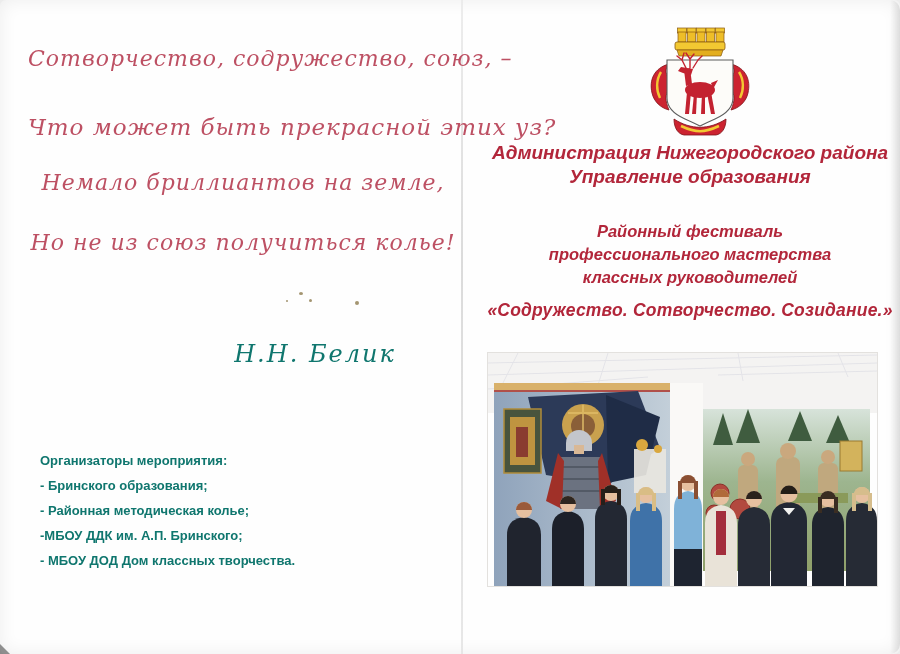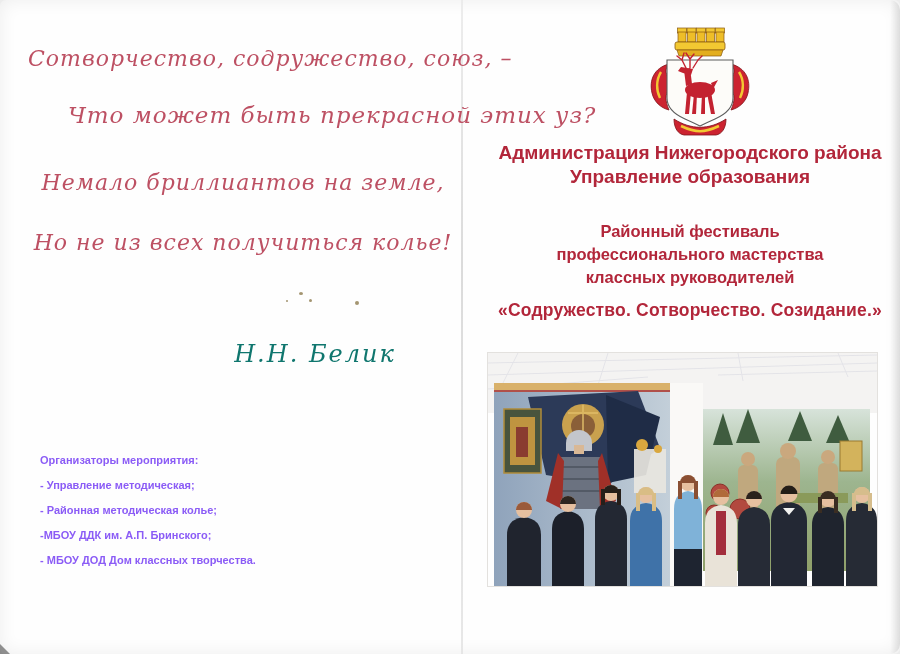--- a/index.html
+++ b/index.html
@@ -10,62 +10,62 @@
   .corner-wedge{position:absolute;left:0;bottom:0;width:0;height:0;
     border-left:10px solid #3a3a3a;border-top:10px solid transparent;opacity:.55;}
   .fold{position:absolute;left:461px;top:0;width:2px;height:654px;
     background:linear-gradient(to bottom,#e9e9e9,#d2d2d2 40%,#e2e2e2);opacity:.8;}
 
   
   .poem{position:absolute;left:28px;top:34px;width:430px;
     font-family:"DejaVu Serif",serif;font-style:italic;color:#bd5063;}
   .poem-line{position:absolute;left:0;width:430px;text-align:center;
     font-size:22px;letter-spacing:1px;white-space:nowrap;}
-  .pl1{top:12px;} .pl2{top:68px;font-size:23px;margin-left:40px;} .pl3{top:136px;} .pl4{top:196px;}
+  .pl1{top:12px;} .pl2{top:80px;font-size:23px;} .pl3{top:136px;} .pl4{top:196px;}
   .signature{position:absolute;left:200px;top:340px;width:230px;text-align:center;
     font-family:"DejaVu Serif",serif;font-style:italic;font-size:24px;color:#0f766e;letter-spacing:2px;}
   .speck{position:absolute;border-radius:50%;background:#8d7a4e;opacity:.8;}
   .organizers{position:absolute;left:40px;top:448px;width:420px;
-    font-family:"Liberation Sans",sans-serif;font-weight:bold;color:#8b5cf6;
-    font-size:11px;line-height:25px;}
+    font-family:"Liberation Sans",sans-serif;font-weight:bold;color:#0f766e;
+    font-size:13px;line-height:25px;}
 
   
   .r-text{position:absolute;left:480px;width:420px;text-align:center;
-    font-family:"Liberation Sans",sans-serif;font-weight:bold;color:#b2263a;}
+    font-family:"Liberation Sans",sans-serif;font-weight:bold;color:#b2263a;font-style:italic;}
   .r-header{top:141px;font-size:19px;line-height:24px;}
   .r-festival{top:220px;font-size:16.5px;line-height:23px;}
   .r-slogan{top:300px;font-size:17.5px;letter-spacing:.2px;}
   .r-footer{top:597px;font-size:17px;line-height:22px;letter-spacing:.5px;}
 
   .emblem{position:absolute;left:641px;top:22px;}
   .photo{position:absolute;left:487px;top:352px;width:389px;height:233px;
     border:1px solid #e3e1de;box-sizing:content-box;}
 </style>
 </head>
 <body>
 
 <div class="sheet">
   <div class="fold"></div>
 
   <div class="poem">
     <div class="poem-line pl1">Сотворчество, содружество, союз, –</div>
     <div class="poem-line pl2">Что может быть прекрасной этих уз?</div>
     <div class="poem-line pl3">Немало бриллиантов на земле,</div>
-    <div class="poem-line pl4">Но не из всех получиться колье!</div>
+    <div class="poem-line pl4">Но не из союз получиться колье!</div>
   </div>
   <div class="signature">Н.Н. Белик</div>
 
   <div class="speck" style="left:299px;top:292px;width:4px;height:3px;"></div>
   <div class="speck" style="left:309px;top:299px;width:3px;height:3px;"></div>
   <div class="speck" style="left:355px;top:301px;width:4px;height:4px;"></div>
   <div class="speck" style="left:286px;top:300px;width:2px;height:2px;"></div>
 
   <div class="organizers">
     <div>Организаторы мероприятия:</div>
-    <div>- Управление методическая;</div>
+    <div>- Бринского образования;</div>
     <div>- Районная методическая колье;</div>
     <div>-МБОУ ДДК им. А.П. Бринского;</div>
     <div>- МБОУ ДОД Дом классных творчества.</div>
   </div>
 
   <svg class="emblem" width="118" height="118" viewBox="0 0 118 118">
 
     <g>
       <path d="M28,42 C13,46 8,58 11,71 C13,80 20,86 28,88 C24,79 24,72 28,68 L28,56 C24,52 24,46 28,42 Z" fill="#cc2330" stroke="#7e1118" stroke-width="0.8"></path>
       <path d="M20,50 C15,58 15,68 19,76" stroke="#f2c832" stroke-width="2.4" fill="none"></path>

